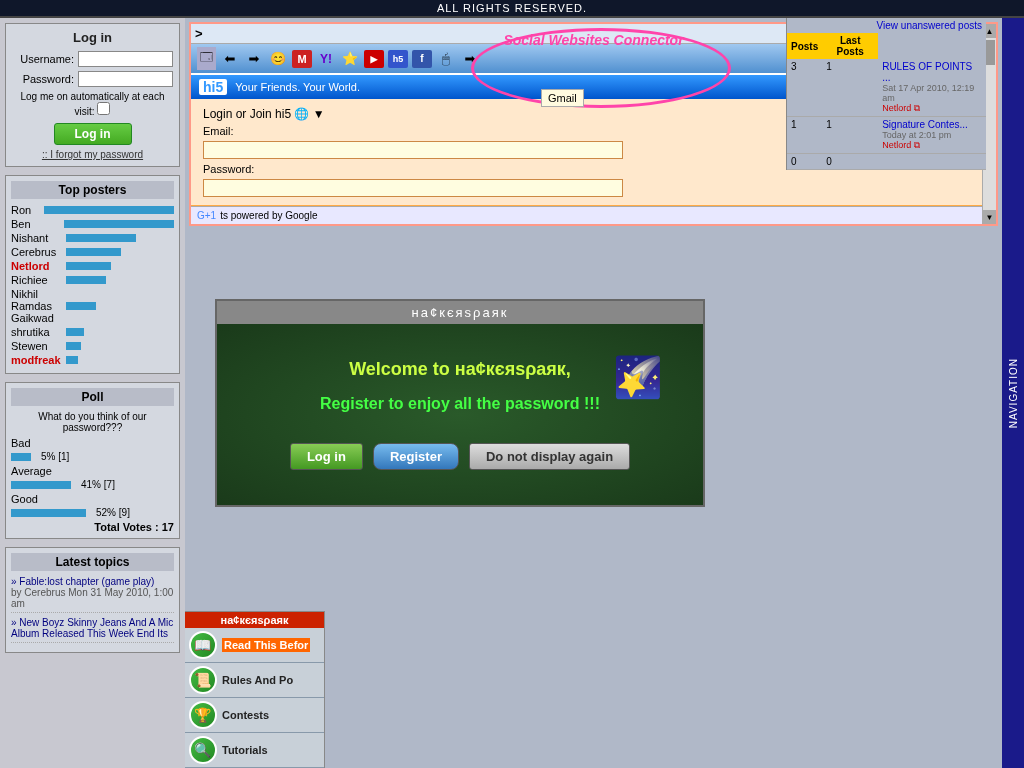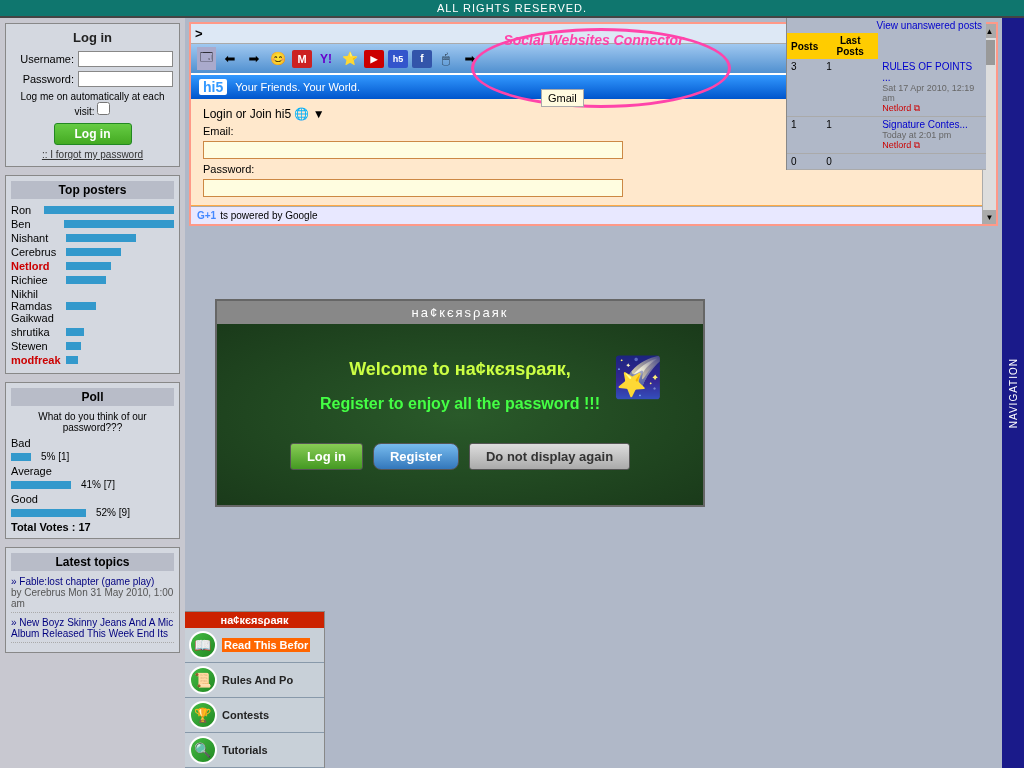--- a/index.html
+++ b/index.html
@@ -1,19 +1,19 @@
 <!DOCTYPE html>
 <html><head>
   <meta charset="utf-8">
   <style>
     * { margin: 0; padding: 0; box-sizing: border-box; }
     body { font-family: Arial, Tahoma, sans-serif; font-size: 12px; background: #c0c0c0; width: 1024px; height: 768px; overflow: hidden; position: relative; }
 
     
-    .top-bar { background: #0f766e; color: #fff; text-align: center; font-size: 11px; padding: 2px; letter-spacing: 1px; border-bottom: 2px solid #444; }
+    .top-bar { background: #0f172a; color: #fff; text-align: center; font-size: 11px; padding: 2px; letter-spacing: 1px; border-bottom: 2px solid #444; }
 
     
     .main-layout { display: flex; width: 1024px; height: calc(768px - 18px); }
 
     
     .left-sidebar { width: 185px; background: #c8c8d0; padding: 5px; flex-shrink: 0; overflow-y: auto; }
 
     
     .center-content { flex: 1; background: #b0b8c8; overflow: hidden; position: relative; }
 
@@ -38,21 +38,21 @@
     .poster-name { width: 55px; }
     .poster-name.active { color: #cc0000; font-weight: bold; }
     .poster-bar-wrap { flex: 1; }
     .poster-bar { height: 8px; background: #3399cc; }
 
     
     .poll-option { font-size: 11px; margin-bottom: 2px; }
     .poll-bar-wrap { display: flex; align-items: center; margin-bottom: 3px; }
     .poll-bar { height: 8px; background: #3399cc; }
     .poll-pct { font-size: 10px; margin-left: 10px; }
-    .total-votes { font-size: 11px; font-weight: bold; text-align: left; margin-top: 3px; }
+    .total-votes { font-size: 11px; font-weight: bold; text-align: right; margin-top: 3px; }
 
     
     .latest-topic-item { font-size: 10px; margin-bottom: 4px; border-bottom: 1px dotted #aaa; padding-bottom: 3px; }
     .latest-topic-item a { color: #00007f; text-decoration: none; }
 
     
     .iframe-area { background: #fff; border: 2px solid #ff6699; margin: 4px; position: relative; }
     .iframe-top-bar { background: #cce8ff; display: flex; align-items: center; padding: 2px 4px; border-bottom: 1px solid #aaa; }
     .iframe-toolbar { background: linear-gradient(to bottom, #a0c8f0, #5090d0); padding: 3px 6px; display: flex; align-items: center; gap: 4px; }
     .iframe-toolbar-icon { width: 20px; height: 18px; display: inline-flex; align-items: center; justify-content: center; font-size: 13px; cursor: pointer; }
@@ -271,21 +271,21 @@
         <input type="password" style="border: 1px solid rgb(204, 136, 68); width: 420px; height: 18px; background: rgb(255, 253, 224);">
       </div>
 
       <div style="position:absolute;right:0;top:0;bottom:0;width:14px;background:#ddd;border-left:1px solid #aaa;">
         <div style="background:#aaa;height:14px;display:flex;align-items:center;justify-content:center;font-size:8px;cursor:pointer;">▲</div>
         <div style="background:#999;height:25px;margin:2px 1px;"></div>
         <div style="position:absolute;bottom:0;left:0;right:0;background:#aaa;height:14px;display:flex;align-items:center;justify-content:center;font-size:8px;cursor:pointer;">▼</div>
       </div>
 
       <div style="background:#e8e8ff; padding:3px 6px; display:flex; align-items:center; gap:4px; font-size:10px; border-top:1px solid #aaa;">
-        <span style="color:#4488ff; font-weight:bold;">G+1</span>
+        <span style="color:#4488ff; font-weight:normal;">G+1</span>
         <span>ts powered by Google</span>
       </div>
 
     </div>
 
     <div class="popup-overlay" style="position:absolute; top:195px; left:30px; width:490px; background:transparent; z-index:50;">
       <div class="popup-box">
         <div class="popup-title">нa¢кєяѕρaяк</div>
         <div class="popup-content" style="position:relative; min-height:120px; background: radial-gradient(ellipse at center, #2a5a2a 0%, #1a3a1a 100%);">
           <div class="popup-rocket">🌠</div>

